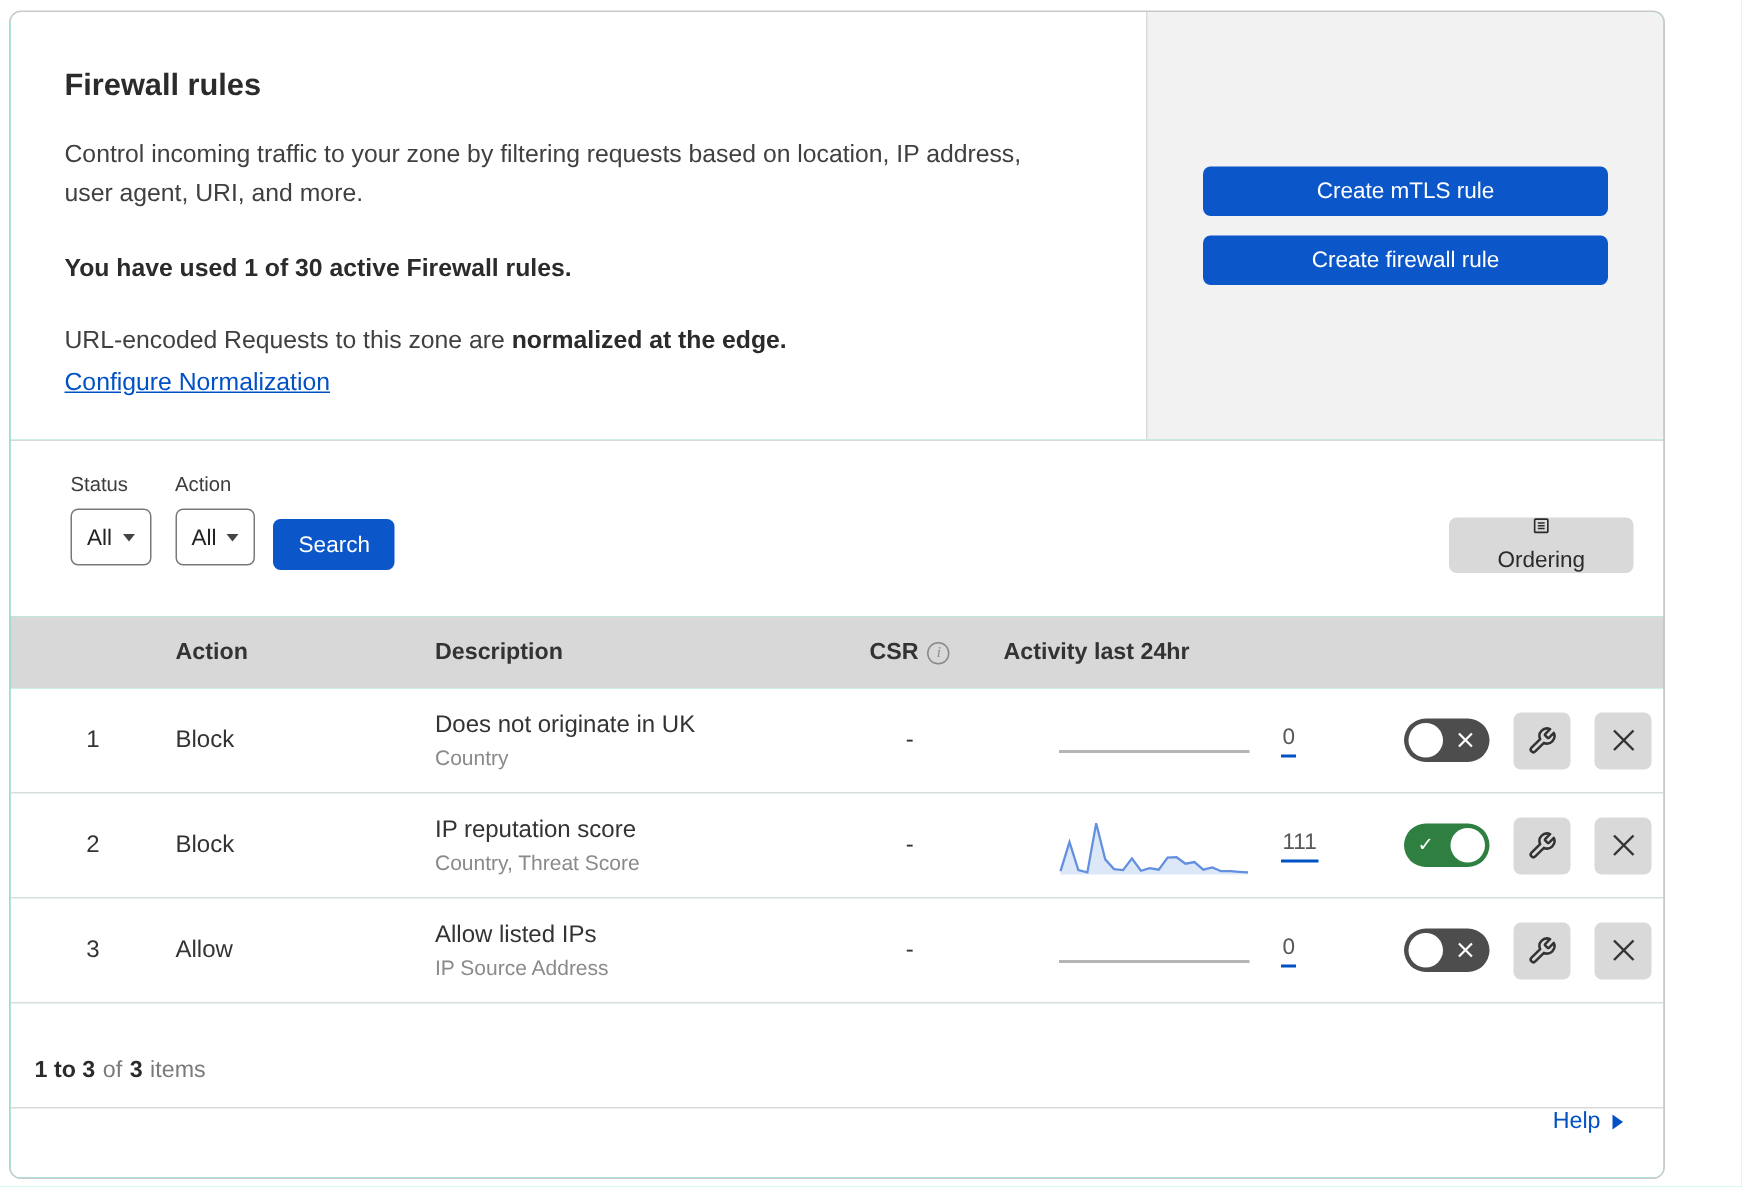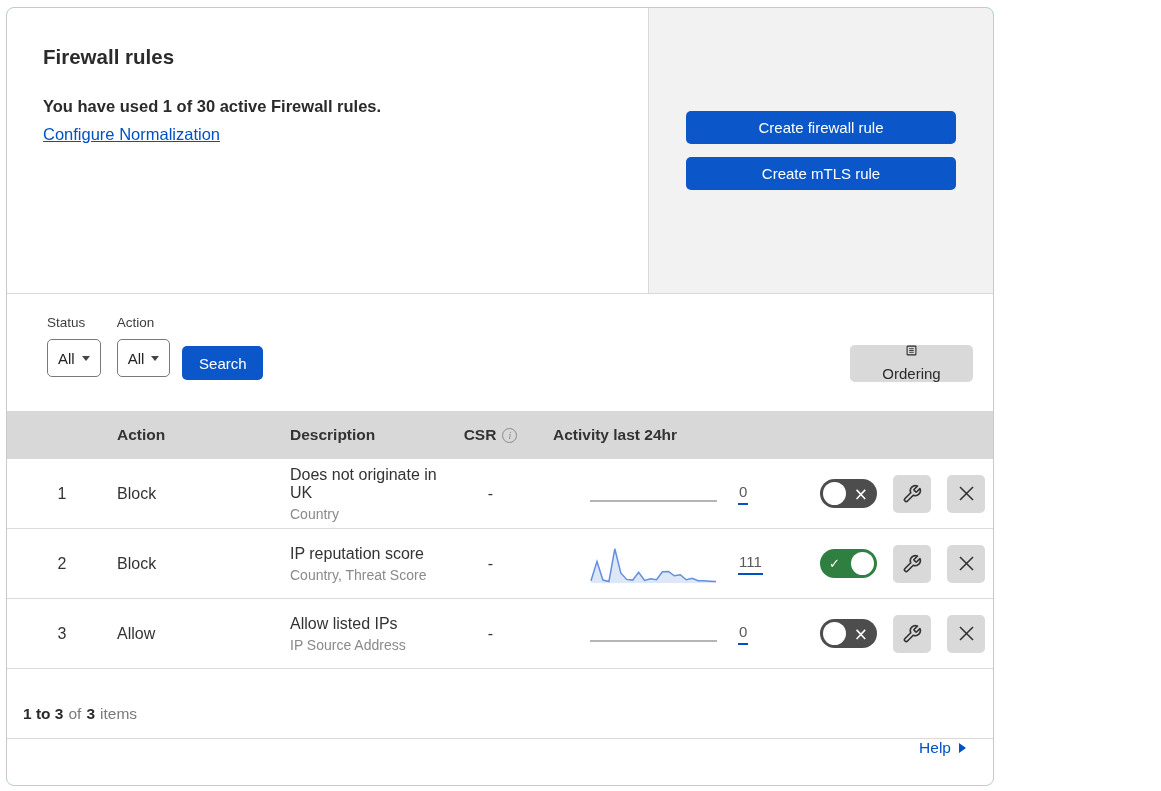--- a/index.html
+++ b/index.html
@@ -1,20 +1,20 @@
 <!DOCTYPE html>
 <html><head>
 <meta charset="utf-8">
 <style>
   * { box-sizing: border-box; margin: 0; padding: 0; }
   html, body { width: 1161px; height: 791px; background: #fff; overflow: hidden; }
   body { font-family: "Liberation Sans", sans-serif; position: relative; }
 
   .board {
-    position: absolute; left: 6px; top: 7px; width: 988px; height: 779px;
+    position: absolute; left: 6px; top: 7px; width: 1104px; height: 779px;
     border: 1px solid #c9c9c9; border-radius: 8px; background: #5eead4;
     display: flex; flex-direction: column; overflow: hidden;
   }
 
   
   .top { display: flex; height: 286px; flex-shrink: 0; border-bottom: 1px solid #d9d9d9; }
   .top-left { flex: 1; background: #fff; border-right: 1px solid #d9d9d9; padding: 37px 60px 0 36px; }
   .page-title { font-size: 20.5px; font-weight: 600; color: #2b2b2b; margin-bottom: 21px; }
   .desc { font-size: 16.5px; color: #404040; line-height: 26px; max-width: 710px; }
   .usage { font-size: 16.5px; font-weight: 700; color: #2b2b2b; margin-top: 28px; }
@@ -83,26 +83,28 @@
   .help-arrow { width: 0; height: 0; border-top: 5.5px solid transparent; border-bottom: 5.5px solid transparent; border-left: 7.5px solid #0051c3; }
 </style>
 </head>
 <body>
 
 <div class="board">
 
   <div class="top">
     <div class="top-left">
       <div class="page-title">Firewall rules</div>
+      <div class="desc">Control incoming traffic to your zone by filtering requests based on location, IP address, user agent, URI, and more.</div>
       <div class="usage">You have used 1 of 30 active Firewall rules.</div>
+      <div class="norm"><span>URL-encoded Requests to this zone are </span><b>normalized at the edge.</b></div>
       <a class="cfg-link">Configure Normalization</a>
     </div>
     <div class="top-right">
+      <button class="btn-primary">Create mTLS rule</button>
       <button class="btn-primary">Create firewall rule</button>
-      <button class="btn-primary">Create mTLS rule</button>
     </div>
   </div>
 
   <div class="filterbar">
     <div class="f-col mL16">
       <span class="f-label">Status</span>
       <div class="dropdown">
         <span>All</span>
         <span class="caret"></span>
       </div>

